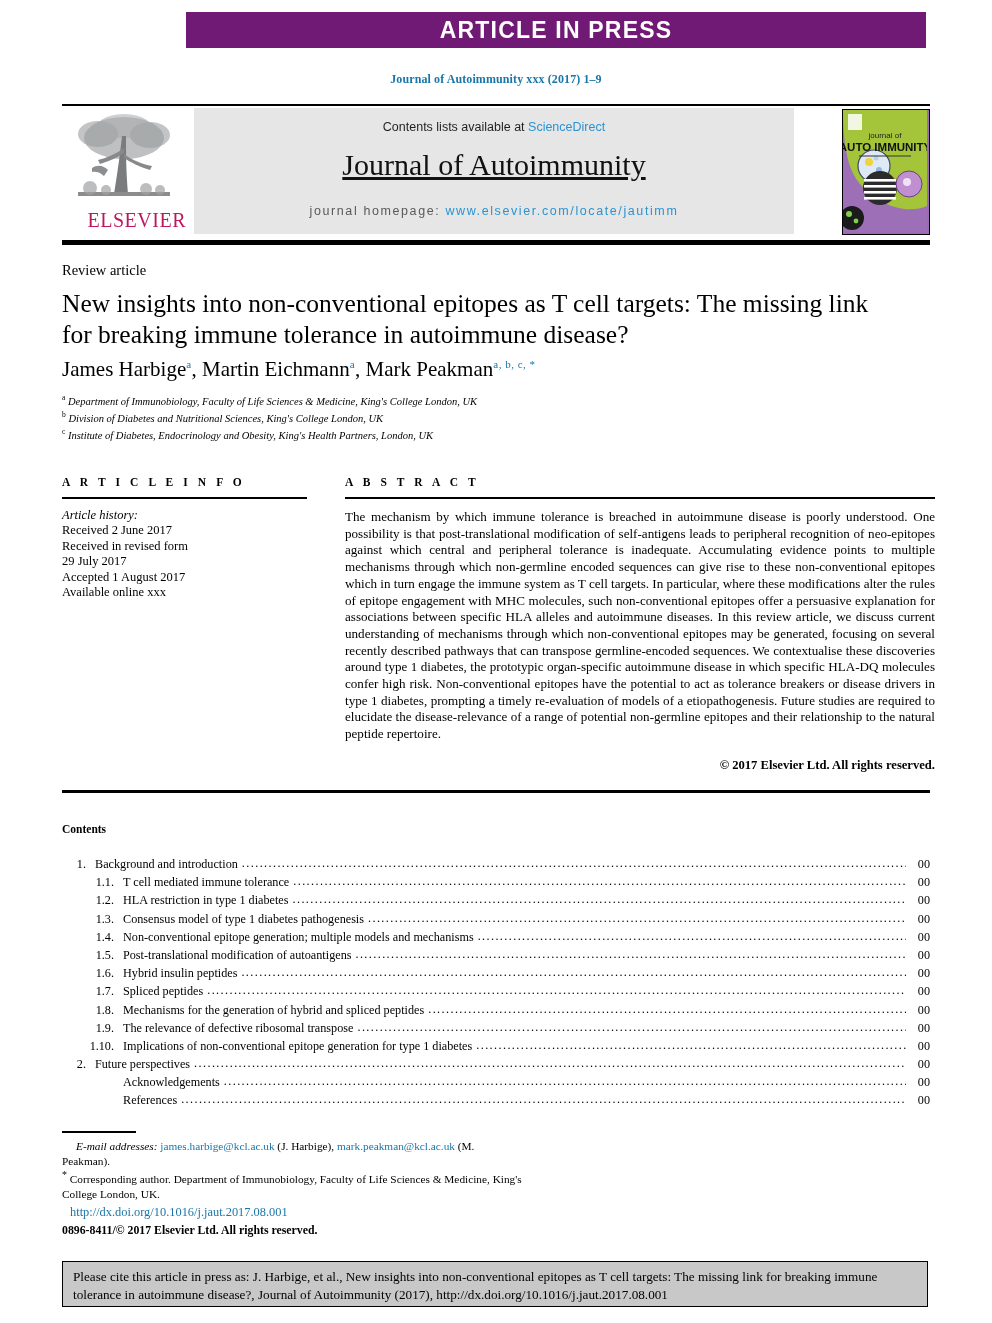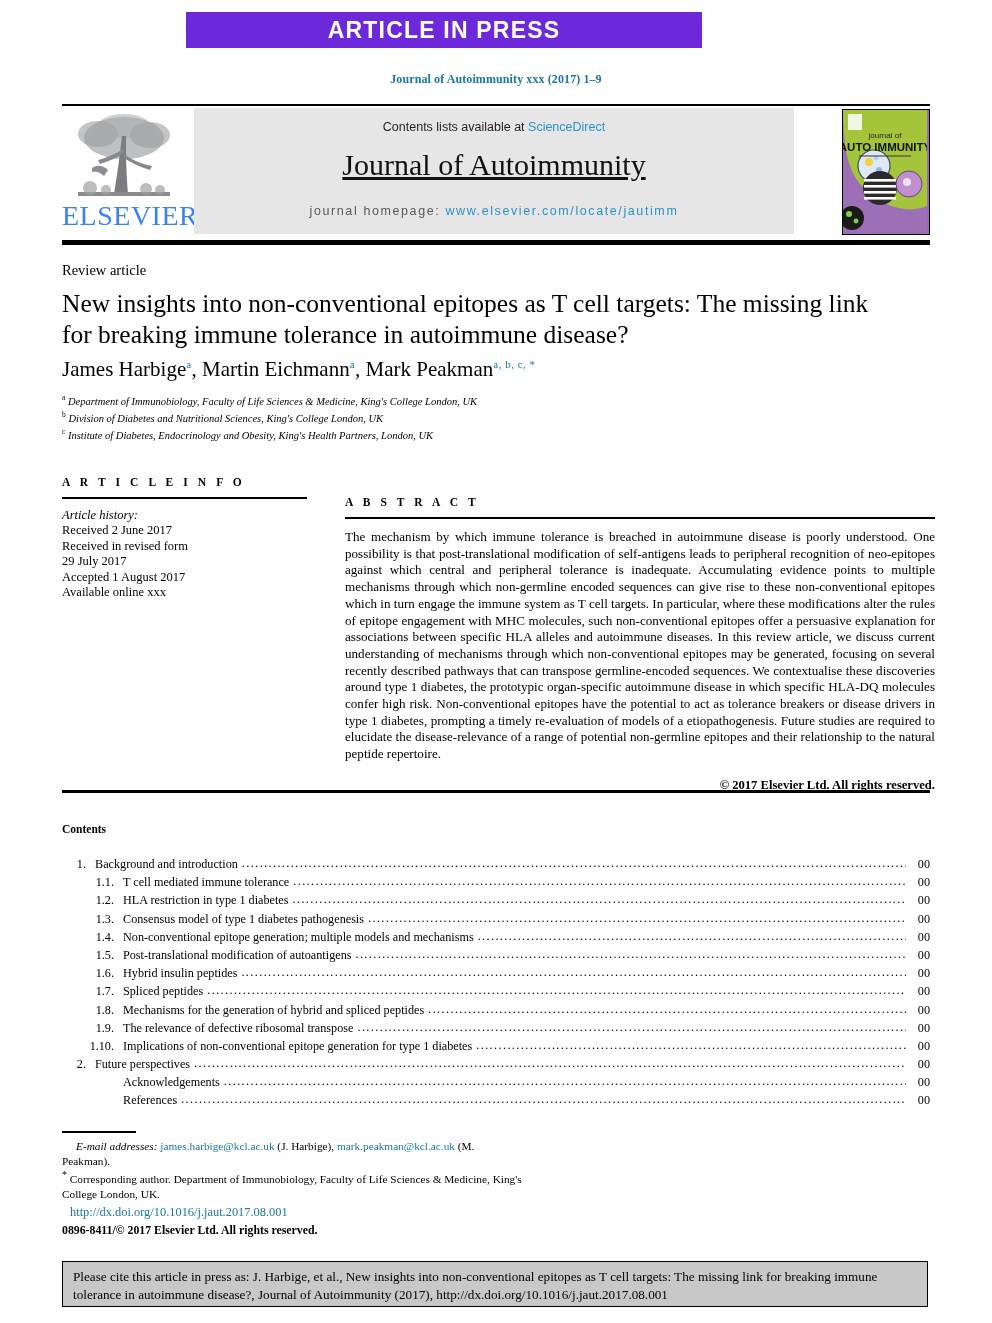--- a/index.html
+++ b/index.html
@@ -14,23 +14,23 @@
     font-family: "Liberation Serif", serif;
     color: #000000;
     overflow: hidden;
   }
 
   
   .press-banner {
     position: absolute;
     left: 186px;
     top: 12px;
-    width: 516px;
+    width: 740px;
     height: 36px;
-    background: #6d28d9;
+    background: #701a75;
     display: flex;
     align-items: center;
     justify-content: center;
   }
   .press-banner span {
     font-family: "Liberation Sans", sans-serif;
     font-weight: bold;
     font-size: 23px;
     letter-spacing: 1.2px;
     color: #ffffff;
@@ -117,23 +117,23 @@
     width: 124px;
     height: 126px;
   }
   .elsevier .wordmark {
     position: absolute;
     bottom: 2px;
     left: 0;
     width: 124px;
     text-align: right;
     font-family: "Liberation Serif", serif;
-    font-size: 28px;
+    font-size: 20px;
     letter-spacing: .5px;
-    color: #3b82f6;
+    color: #be185d;
   }
 
   
   .cover {
     position: absolute;
     right: 0px;
     top: 1px;
     width: 86px;
     height: 124px;
     border: 1px solid #000000;
@@ -204,21 +204,21 @@
   
   .info-col {
     position: absolute;
     left: 62px;
     top: 476px;
     width: 245px;
   }
   .abs-col {
     position: absolute;
     left: 345px;
-    top: 496px;
+    top: 476px;
     width: 590px;
   }
   .sec-head {
     font-family: "Liberation Serif", serif;
     font-weight: bold;
     font-size: 11.5px;
     letter-spacing: 3.6px;
     color: #000;
   }
   .sec-rule {

